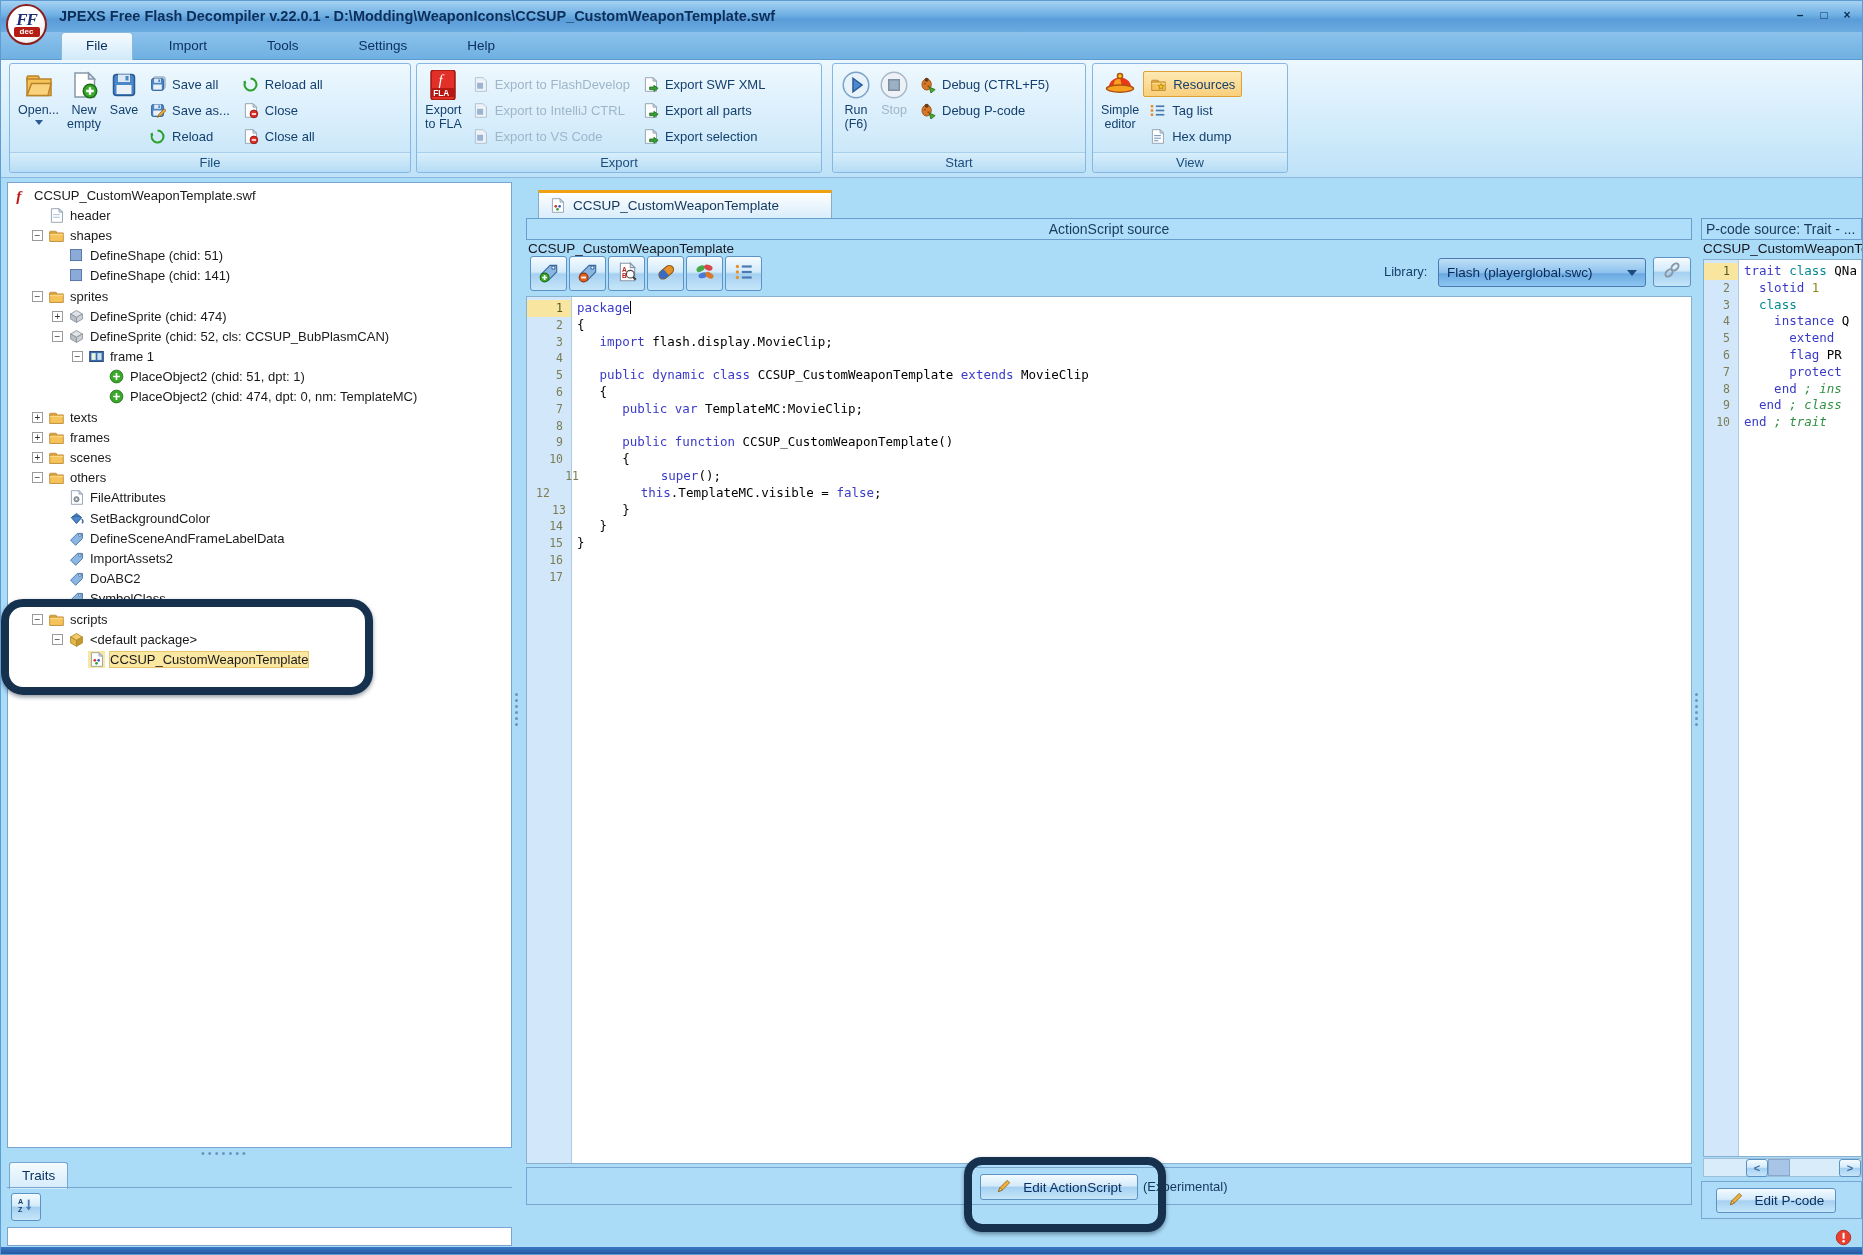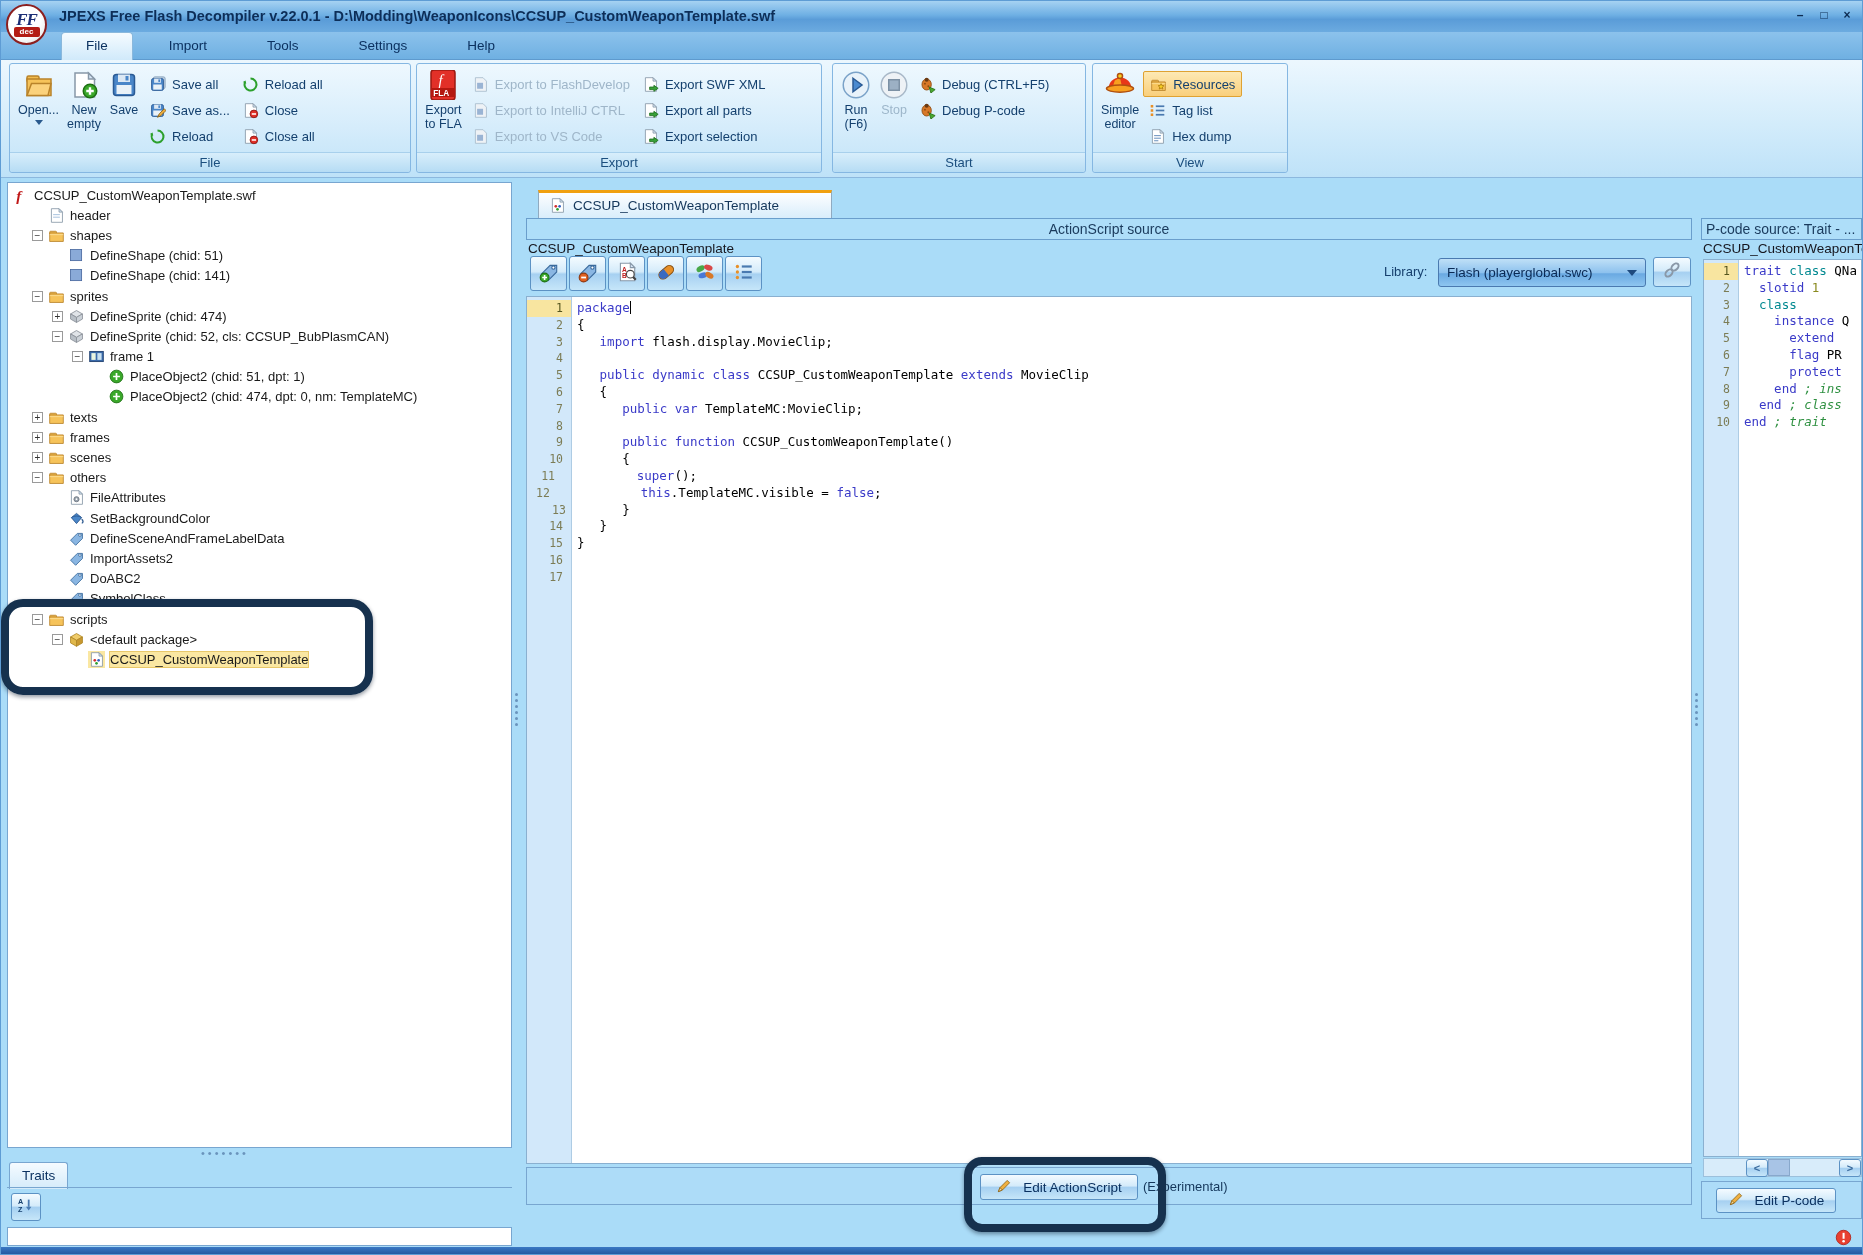--- a/index.html
+++ b/index.html
@@ -768,21 +768,21 @@
         <div class="cline"><span class="cnum active" style="width: 44px;">1</span><span class="ccode"><span class="ck">package</span><span class="cursor"></span></span></div>
         <div class="cline"><span class="cnum" style="width: 44px;">2</span><span class="ccode"><span>{</span></span></div>
         <div class="cline"><span class="cnum" style="width: 44px;">3</span><span class="ccode"><span>   </span><span class="ck">import</span><span> flash.display.MovieClip;</span></span></div>
         <div class="cline"><span class="cnum" style="width: 44px;">4</span><span class="ccode"></span></div>
         <div class="cline"><span class="cnum" style="width: 44px;">5</span><span class="ccode"><span>   </span><span class="ck">public</span><span> </span><span class="ck">dynamic</span><span> </span><span class="ck">class</span><span> CCSUP_CustomWeaponTemplate </span><span class="ck">extends</span><span> MovieClip</span></span></div>
         <div class="cline"><span class="cnum" style="width: 44px;">6</span><span class="ccode"><span>   {</span></span></div>
         <div class="cline"><span class="cnum" style="width: 44px;">7</span><span class="ccode"><span>      </span><span class="ck">public</span><span> </span><span class="ck">var</span><span> TemplateMC:MovieClip;</span></span></div>
         <div class="cline"><span class="cnum" style="width: 44px;">8</span><span class="ccode"></span></div>
         <div class="cline"><span class="cnum" style="width: 44px;">9</span><span class="ccode"><span>      </span><span class="ck">public</span><span> </span><span class="ck">function</span><span> CCSUP_CustomWeaponTemplate()</span></span></div>
         <div class="cline"><span class="cnum" style="width: 44px;">10</span><span class="ccode"><span>      {</span></span></div>
-        <div class="cline"><span class="cnum" style="width: 36px;">11</span><span class="ccode"><span>         </span><span class="ck">super</span><span>();</span></span></div>
+        <div class="cline"><span class="cnum" style="width: 36px; margin-left: 24px;">11</span><span class="ccode"><span>         </span><span class="ck">super</span><span>();</span></span></div>
         <div class="cline"><span class="cnum" style="width: 40px; text-align: center;">12</span><span class="ccode"><span>         </span><span class="ck">this</span><span>.TemplateMC.visible = </span><span class="ck">false</span><span>;</span></span></div>
         <div class="cline"><span class="cnum" style="width: 44px; padding-left: 25px;">13</span><span class="ccode"><span>      }</span></span></div>
         <div class="cline"><span class="cnum" style="width: 44px;">14</span><span class="ccode"><span>   }</span></span></div>
         <div class="cline"><span class="cnum" style="width: 44px;">15</span><span class="ccode"><span>}</span></span></div>
         <div class="cline"><span class="cnum" style="width: 44px;">16</span><span class="ccode"></span></div>
         <div class="cline"><span class="cnum" style="width: 44px;">17</span><span class="ccode"></span></div>
       </div>
   </div>
 
   <div class="abs bbar" style="left:525px;top:1166px;width:1166px;height:38px;">

